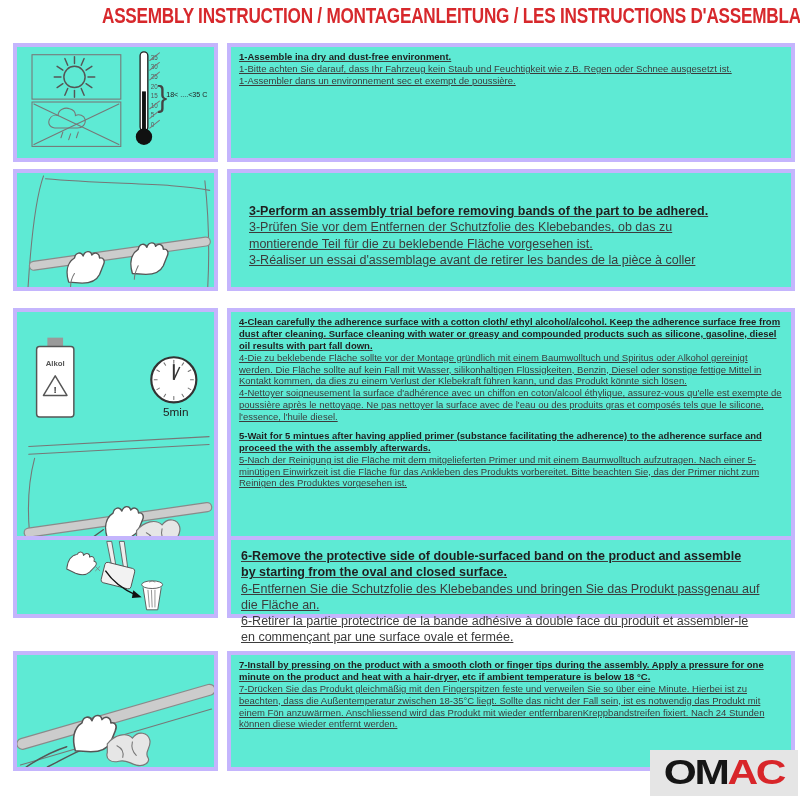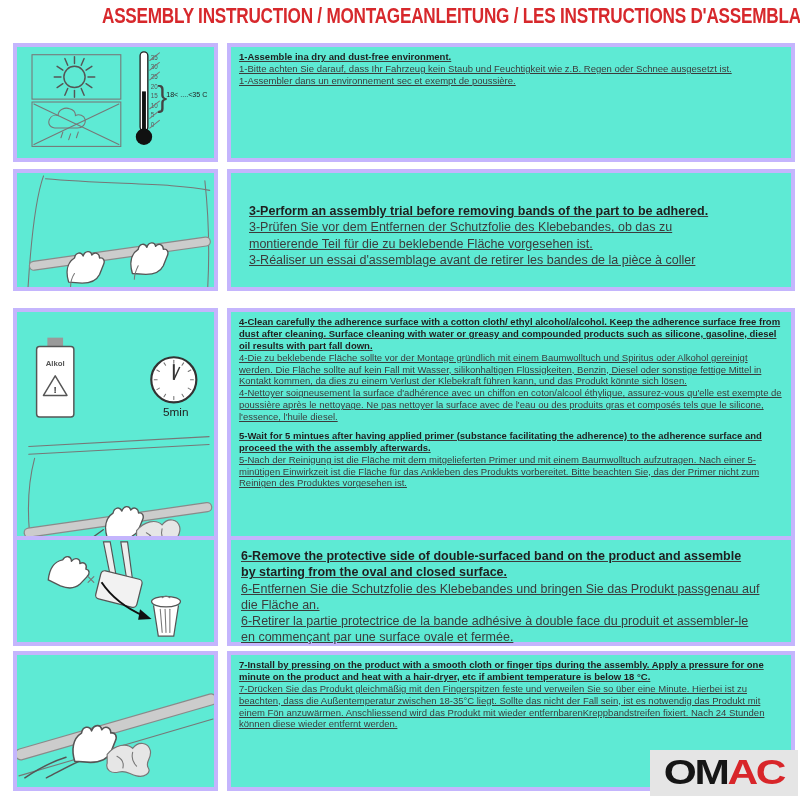--- a/index.html
+++ b/index.html
@@ -10,22 +10,22 @@
   .title-inner { display:inline-block; white-space:nowrap; transform:scaleX(0.78); transform-origin:center;
                  font-size:22px; font-weight:bold; letter-spacing:-0.3px; color:#d7282c; }
 
   .cell { position:absolute; border:4px solid #c4b5fd; background:#5eead4; box-sizing:border-box;text-decoration:underline; }
   .cell.left  { left:13px;  width:205px; }
   .cell.right { left:227px; width:568px; }
 
   .r1 { top:43px;  height:119px; }
   .r2 { top:169px; height:122px; }
   .r3 { top:308px; height:272px; }
-  .r4 { top:536px; height:110px; }
-  .r5 { top:651px; height:140px; }
+  .r4 { top:536px; height:82px; }
+  .r5 { top:651px; height:120px; }
 
   .txt { padding:4px 8px 2px 8px; }
   .txt p { margin:0; white-space:pre-line; }
   .small { font-size:9.5px; line-height:1.25; }
   .big   { font-size:12.5px; line-height:1.3; }
   .step + .step { margin-top:7px; }
   .en { font-weight:bold; color:#1f1f1f; }
   .de, .fr { color:#3c3c3c; }
   .pad-mid { padding-top:30px; padding-left:18px; }
   .pad-sm  { padding-top:8px;  padding-left:10px; }

